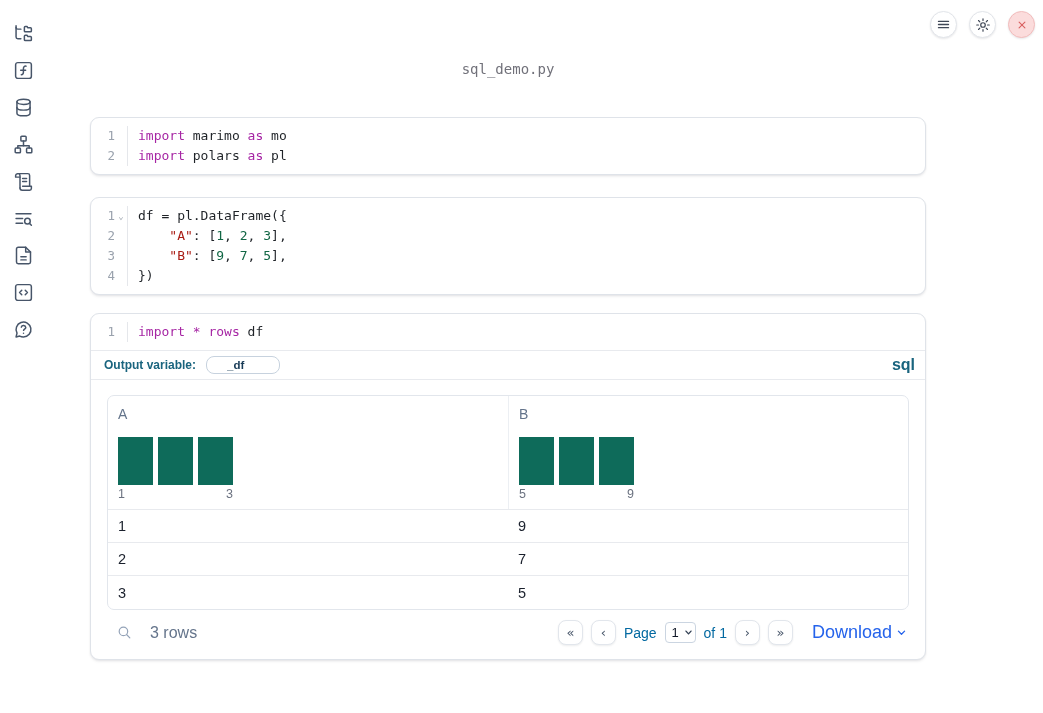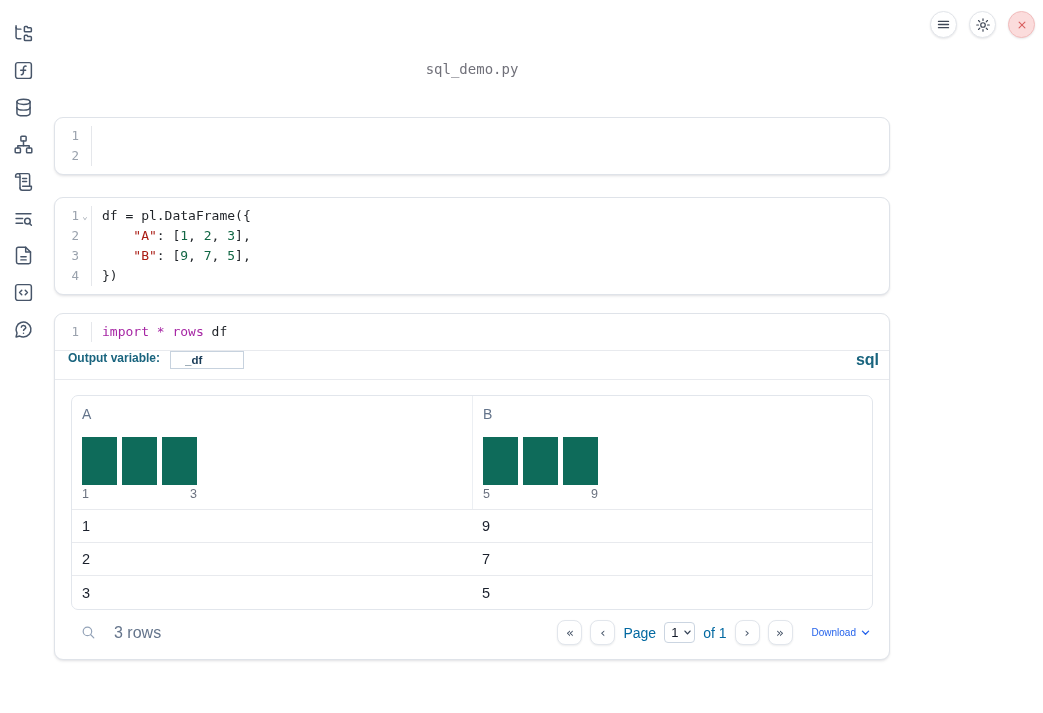--- a/index.html
+++ b/index.html
@@ -24,21 +24,21 @@
   .topbar { position:absolute; top:11px; right:8px; display:flex; gap:12px; }
   .round-btn {
     width:27px; height:27px; border-radius:50%; background:#fff;
     border:1px solid #e2e5ea; box-shadow:0 1px 2px rgba(15,23,42,.10);
     display:flex; align-items:center; justify-content:center;
     color:#3f4756; cursor:pointer; padding:0;
   }
   .round-btn.close { background:#fbdcdc; border-color:#f2bcbc; color:#d86060; }
 
   
-  .main { margin-left:54px; width:836px; }
+  .main { margin-left:90px; width:836px; }
   .nb-title {
     margin-top:61px; height:18px; text-align:center;
     font-family:"DejaVu Sans Mono", monospace; font-size:14px; color:#71717a;
   }
 
   .cell {
     border:1px solid #dfe3e9; border-radius:9px; background:#fff;
     box-shadow:0 2px 3px rgba(15,23,42,.05), 0 1px 2px rgba(15,23,42,.06);
     overflow:hidden;
   }
@@ -52,26 +52,26 @@
   .ln { width:24px; flex:none; text-align:right; color:#9aa2ad; font-size:12.5px; user-select:none; }
   .fold { width:13px; flex:none; text-align:center; color:#9aa2ad; font-size:9px; border-right:1px solid #e5e7eb; }
   .src { padding-left:10px; white-space:pre; color:#1f2328; }
   .tok-kw  { color:var(--keyword); }
   .tok-str { color:var(--string); }
   .tok-num { color:var(--number); }
   .tok-pl  { color:#1f2328; }
 
   
   .sql-editor { border-bottom:1px solid #e8eaee; }
-  .outvar-row { height:29px; display:flex; align-items:flex-start; padding:0 8px 0 13px; border-bottom:1px solid #e8eaee; }
+  .outvar-row { height:29px; display:flex; align-items:center; padding:0 8px 0 13px; border-bottom:1px solid #e8eaee; }
   .outvar-label { font-size:12px; font-weight:bold; color:var(--sql-accent); }
   .outvar-input {
-    margin-left:10px; width:74px; height:18px; border:1px solid #c7d2de; border-radius:0;
+    margin-left:10px; width:74px; height:18px; border:1px solid #c7d2de; border-radius:8px;
     font-family:"Liberation Sans",sans-serif; font-size:11.5px; font-weight:bold; color:#173a56;
-    padding:0 14px; background:#fff; outline:none;
+    padding:0 20px; background:#fff; outline:none;
   }
   .sql-badge { margin-left:auto; margin-right:2px; font-size:16px; font-weight:bold; color:var(--sql-accent); }
 
   
   .output-area { padding:15px 16px 13px; }
   .table-card { border:1px solid #e2e6ec; border-radius:7px; overflow:hidden; background:#fff; }
   .t-header { display:grid; grid-template-columns:1fr 1fr; border-bottom:1px solid #e8eaee; }
   .stat-col { padding:10px 10px 8px; }
   .stat-col.sep { border-left:1px solid #eceff3; }
   .col-label { font-size:14px; color:#64748b; }
@@ -95,21 +95,21 @@
   }
   .pg-text { font-size:14px; color:#0369a1; }
   .select-wrap { position:relative; display:inline-flex; align-items:center; }
   select.page-select {
     appearance:none; -webkit-appearance:none; border:1px solid #cbd5e1; border-radius:4px;
     background:#fff; font-size:13px; color:#111827; height:21px; padding:0 15px 0 6px; outline:none;
   }
   .select-chev { position:absolute; right:3px; pointer-events:none; color:#334155; }
   .download {
     margin-left:19px; border:none; background:none; padding:0; cursor:pointer;
-    display:flex; align-items:center; gap:4px; color:var(--download-link); font-size:10px;
+    display:flex; align-items:center; gap:4px; color:var(--download-link); font-size:18px;
   }
 </style>
 </head>
 <body>
 
 <aside class="sidebar">
   <button class="side-btn">
     <svg width="21" height="21" viewBox="0 0 24 24" fill="none" stroke="currentColor" stroke-width="1.7" stroke-linecap="round" stroke-linejoin="round">
       <path d="M13 5a1 1 0 0 1 1-1h2l1 1.5h3a1 1 0 0 1 1 1V9a1 1 0 0 1-1 1h-6a1 1 0 0 1-1-1Z"></path>
       <path d="M13 15a1 1 0 0 1 1-1h2l1 1.5h3a1 1 0 0 1 1 1V19a1 1 0 0 1-1 1h-6a1 1 0 0 1-1-1Z"></path>
@@ -205,24 +205,26 @@
 </div>
 
 <main class="main">
   <div class="nb-title">sql_demo.py</div>
 
   <section class="cell c1">
     <div class="editor">
         <div class="code-line">
           <div class="ln">1</div>
           <div class="fold"></div>
+          <div class="src"><span class="tok-kw">import</span><span class="tok-pl"> marimo </span><span class="tok-kw">as</span><span class="tok-pl"> mo</span></div>
         </div>
         <div class="code-line">
           <div class="ln">2</div>
           <div class="fold"></div>
+          <div class="src"><span class="tok-kw">import</span><span class="tok-pl"> polars </span><span class="tok-kw">as</span><span class="tok-pl"> pl</span></div>
         </div>
       </div>
   </section>
 
   <section class="cell c2">
     <div class="editor">
         <div class="code-line">
           <div class="ln">1</div>
           <div class="fold">⌄</div>
           <div class="src"><span class="tok-pl">df = pl.DataFrame({</span></div>

